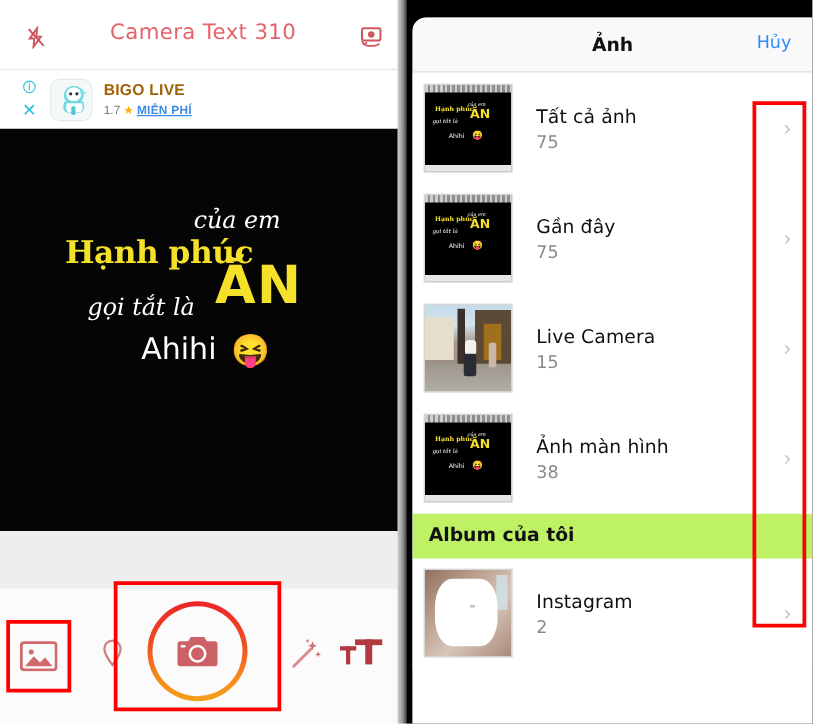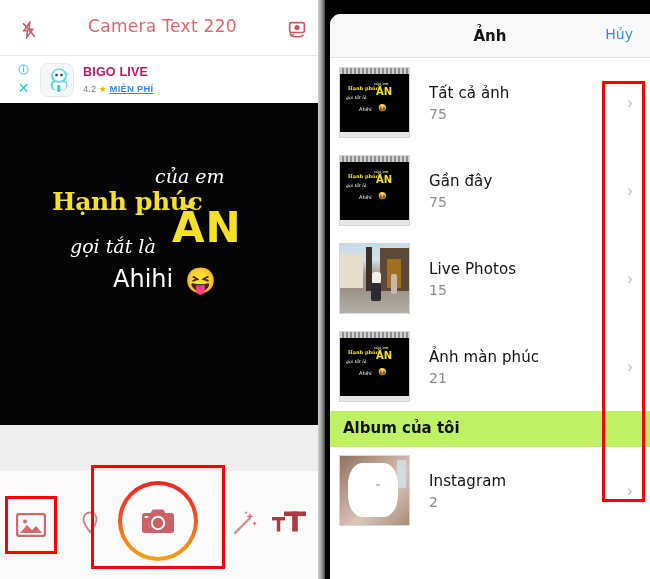--- a/index.html
+++ b/index.html
@@ -41,21 +41,21 @@
   .ad-close { position:absolute; left:17px; top:26px; width:13px; height:13px;
               color:#29c2d8; font-size:14px; line-height:13px; text-align:center;
               font-family:"Liberation Sans",sans-serif; }
   .ad-icon {
     position:absolute; left:40px; top:7px; width:34px; height:34px;
     border-radius:8px; background:#f2f5f6; border:1px solid #e3e9ea;
     overflow:hidden;
   }
   .ad-title {
     position:absolute; left:83px; top:9px;
-    font-size:12.5px; font-weight:bold; color:#be185d; letter-spacing:.2px;
+    font-size:12.5px; font-weight:bold; color:#a16207; letter-spacing:.2px;
   }
   .ad-sub { position:absolute; left:83px; top:27px; font-size:9.5px; color:#7a7a7a; }
   .ad-rating { color:#7a7a7a; }
   .ad-star { color:#f5b301; font-size:9px; }
   .ad-free { color:#3b8ce8; font-weight:bold; letter-spacing:.2px;text-decoration:underline; }
   .ad-cta {
     position:absolute; right:14px; top:9px; width:76px; height:29px;
     background:#1a73e8; border-radius:15px; color:#fff;
     font-size:12.5px; text-align:center; line-height:29px; letter-spacing:.2px;
     border:none; cursor:pointer; font-family:"DejaVu Sans", sans-serif;
@@ -221,21 +221,21 @@
 
   <div id="left-panel">
 
     <div class="app-header">
       <span class="flash-icon">
         <svg viewBox="0 0 24 24" width="18" height="18">
           <path d="M13 2L5 13h5l-1 9 8-11h-5l1-9z" fill="none" stroke="#cf5560" stroke-width="2"></path>
           <line x1="4" y1="3" x2="20" y2="21" stroke="#cf5560" stroke-width="2.2"></line>
         </svg>
       </span>
-      <div class="app-title">Camera Text 220</div>
+      <div class="app-title">Camera Text 310</div>
       <span class="flip-icon">
         <svg viewBox="0 0 24 22" width="20" height="18">
           <rect x="3" y="2" width="18" height="12" rx="2" fill="none" stroke="#cf5560" stroke-width="2"></rect>
           <circle cx="12" cy="8" r="3.2" fill="#cf5560"></circle>
           <path d="M4 17c3 3 13 3 16 0" fill="none" stroke="#cf5560" stroke-width="1.8"></path>
           <path d="M3 14l1.5 3.5L8 16" fill="none" stroke="#cf5560" stroke-width="1.6"></path>
         </svg>
       </span>
     </div>
 
@@ -257,21 +257,21 @@
           <circle cx="15.5" cy="11" r="1.3" fill="#27343a"></circle>
           <circle cx="20.5" cy="11" r="1.3" fill="#27343a"></circle>
           <path d="M11 17c-2 3-2 7 1 9h12c3-2 3-7 1-9z" fill="#6fd8e0"></path>
           <path d="M12.5 18.5c-1 2.5-1 5.5 1 7h10c2-1.5 2-4.5 1-7z" fill="#ffffff"></path>
           <rect x="16" y="21" width="3.4" height="7" rx="1.2" fill="#4fc6d6"></rect>
           <path d="M25 7l1.2 2.4L28.6 10 26.2 11 25 13.4 23.9 11 21.5 10l2.4-.6z" fill="#7fe2ea"></path>
         </svg>
       </div>
       <div class="ad-title">BIGO LIVE</div>
       <div class="ad-sub">
-        <span class="ad-rating">4.2</span>
+        <span class="ad-rating">1.7</span>
         <span class="ad-star">★</span>
         <span class="ad-free">MIỄN PHÍ</span>
       </div>
     </div>
 
     <div class="preview">
       <div class="ov t-hanhphuc">Hạnh phúc</div>
       <div class="ov t-cuaem">của em</div>
       <div class="ov t-goitat">gọi tắt là</div>
       <div class="ov t-an">ĂN</div>
@@ -384,39 +384,39 @@
                 <div class="bld"></div>
                 <div class="bld2"></div>
                 <div class="door"></div>
                 <div class="post"></div>
                 <div class="road"></div>
                 <div class="p1t"></div>
                 <div class="p1b"></div>
                 <div class="p2"></div>
               </div>
             </div>
-            <div class="row-label">Live Photos</div>
+            <div class="row-label">Live Camera</div>
             <div class="row-count">15</div>
             <div class="row-chev">›</div>
           </div>
           <div class="row">
             <div class="row-thumb">
               <div class="th-meme">
                 <div class="cap"></div>
                 <div class="m1">Hạnh phúc</div>
                 <div class="m2">của em</div>
                 <div class="m3">gọi tắt là</div>
                 <div class="m4">ĂN</div>
                 <div class="m5">Ahihi</div>
                 <div class="m6">😝</div>
                 <div class="bot"></div>
               </div>
             </div>
-            <div class="row-label">Ảnh màn phúc</div>
-            <div class="row-count">21</div>
+            <div class="row-label">Ảnh màn hình</div>
+            <div class="row-count">38</div>
             <div class="row-chev">›</div>
           </div>
           <div class="section-head">
             <span>Album của tôi</span>
           </div>
           <div class="row">
             <div class="row-thumb">
               <div class="th-insta">
                 <div class="glint"></div>
                 <div class="sheetw"></div>

